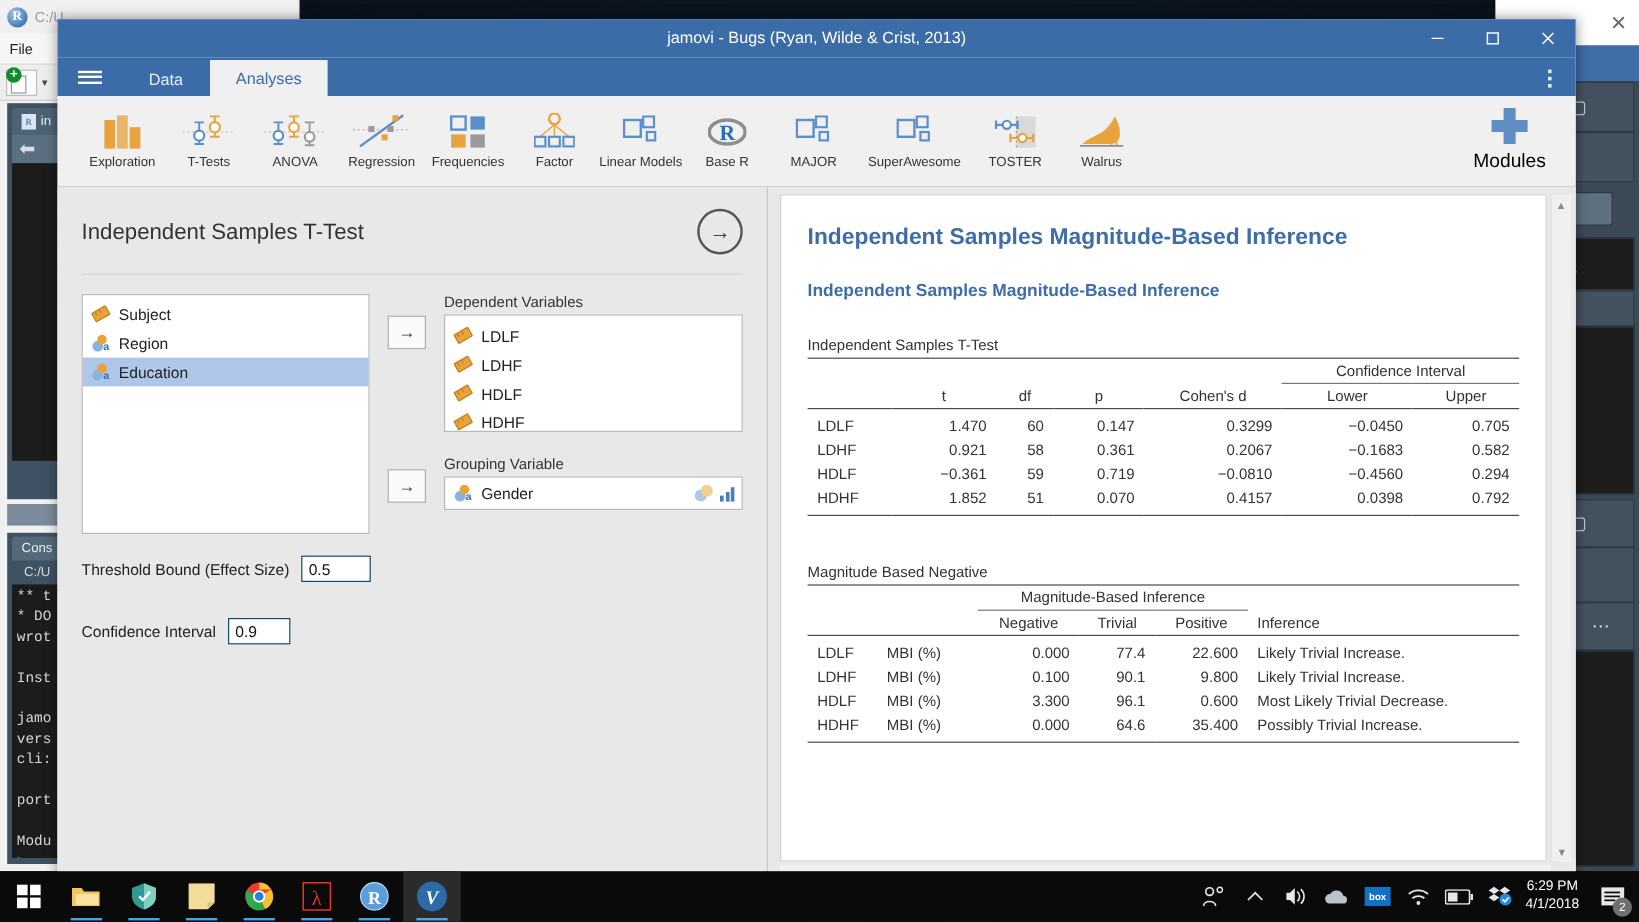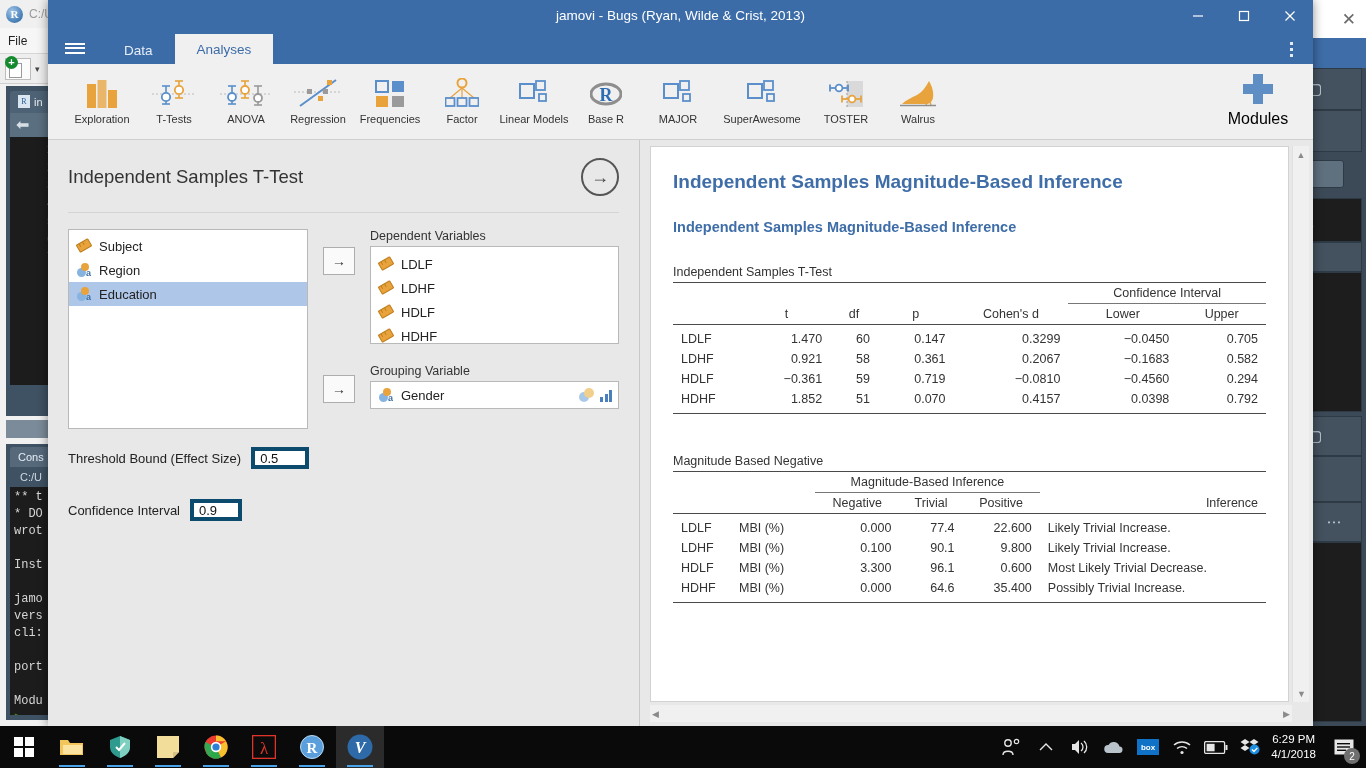--- a/index.html
+++ b/index.html
@@ -60,21 +60,21 @@
   #bgright .titlebar { height:38px; background:#fff; display:flex; align-items:center; justify-content:flex-end; padding-right:10px; color:#6b6b6b; font-size:17px;}
   #bgright .tabrow { height:30px; background:#3e6da8; color:#e9f0f8; font-size:12px; display:flex; align-items:center; gap:8px; padding-left:6px;}
   #bgright .body { position:absolute; top:68px; left:0; right:0; bottom:0; background:#3c4a57;}
   #bgright .pane { border:1px solid #2e3a45; background:#44525f; position:absolute;}
   #bgright .dark { background:#1d1d1d; }
   #bgright .ic { color:#cdd6de; display:flex; align-items:center; justify-content:center; font-size:15px;}
   #bgright .orange { color:#d08a3e; font-size:12px; font-family:"Liberation Mono",monospace;}
 
   
   #jamovi {
-    position:absolute; left:48px; top:0; width:1265px; height:726px;
+    position:absolute; left:48px; top:16px; width:1265px; height:726px;
     background:#f3f3f3; box-shadow: 0 0 10px rgba(0,0,0,.45);
     display:flex; flex-direction:column;
   }
   
   #jtitle { height:32px; background:#3c6ca8; position:relative; flex:0 0 auto;}
   #jtitle .t { position:absolute; left:0; right:0; top:0; height:32px; line-height:32px; text-align:center; color:#fff; font-size:13.5px;}
   #jtitle .wbtns { position:absolute; right:0; top:0; height:32px; display:flex;}
   #jtitle .wbtn { width:46px; height:32px; display:flex; align-items:center; justify-content:center; color:#fff;}
   #jtitle .wbtn svg { display:block; }
 
@@ -134,21 +134,21 @@
   .perm .g1 { position:relative; width:17px; height:14px; }
   .perm .g1 .cA { position:absolute; left:0; top:4px; width:10px;height:10px;border-radius:50%; background:#a9c9e8;}
   .perm .g1 .cB { position:absolute; left:5px; top:0px; width:10px;height:10px;border-radius:50%; background:#f1d08e;}
   .perm .bars { display:flex; align-items:flex-end; gap:1.5px; height:13px;}
   .perm .bars i { width:3px; background:#4a7fbe; display:block;}
 
   .optrow { display:flex; align-items:center; gap:10px; margin-top:22px; }
   .chk { width:15px;height:15px;border:1px solid #9a9a9a; background:#fff; position:relative; }
   .chk::after { content:"✔"; position:absolute; left:1px; top:-2px; font-size:13px; color:#222; }
   .optrow label { font-size:13px; color:#222; }
-  .txtfield { height:22px; border:4px solid #0c4a6e; background:#fff; font-size:13px; color:#111; padding:0 5px; display:flex; align-items:center;}
+  .txtfield { height:22px; border:1px solid #0c4a6e; background:#fff; font-size:13px; color:#111; padding:0 5px; display:flex; align-items:center;}
 
   
   #results { flex:1 1 auto; position:relative; background:#e8e8e8; }
   #resscroll { position:absolute; left:10px; top:6px; right:24px; bottom:24px; background:#fff; border:1px solid #d2d2d2; padding:24px 22px; overflow:hidden;}
   #results h2 { color:#3e6da8; font-size:19px; margin-bottom:26px; }
   #results h3 { color:#3e6da8; font-size:14.5px; margin-bottom:30px; }
   .tblcap { font-size:12.5px; color:#333; padding-bottom:3px; border-bottom:1px solid #4a4a4a; }
   table.res { border-collapse:collapse; width:100%; font-size:12.5px; color:#333; }
   table.res th, table.res td { padding:3px 8px; font-weight:400; }
   table.res thead tr.grp th { text-align:center; }
@@ -670,21 +670,21 @@
                   <th style="width:84px"></th>
                 <th class="spanned" colspan="3">Magnitude-Based Inference</th>
                 <th></th>
               </tr>
               <tr class="cols">
                 <th></th>
                   <th></th>
                 <th class="num">Negative</th>
                 <th class="num">Trivial</th>
                 <th class="num">Positive</th>
-                <th style="text-align:right">Inference</th>
+                <th style="text-align:left">Inference</th>
               </tr>
             </thead>
             <tbody>
               <tr>
                 <td class="lbl">LDLF</td>
                 <td class="lbl">MBI (%)</td>
                 <td class="num">0.000</td>
                 <td class="num">77.4</td>
                 <td class="num">22.600</td>
                 <td class="inf">Likely Trivial Increase.</td>

